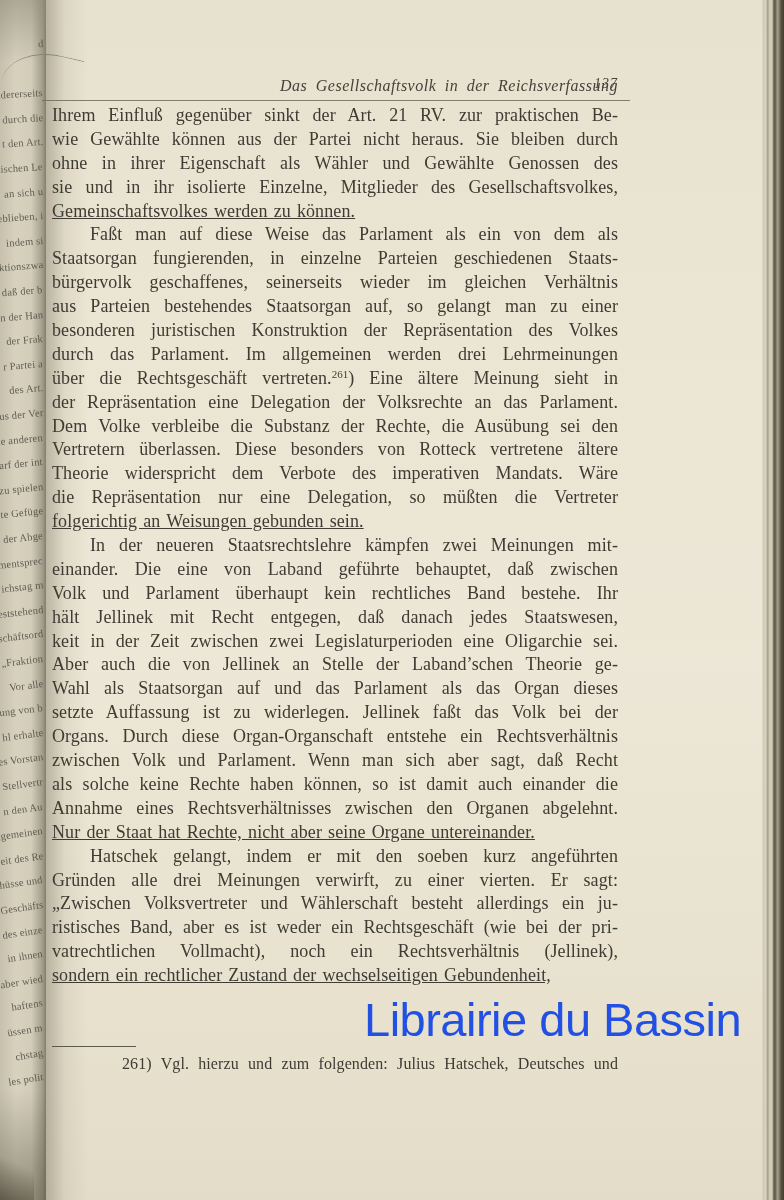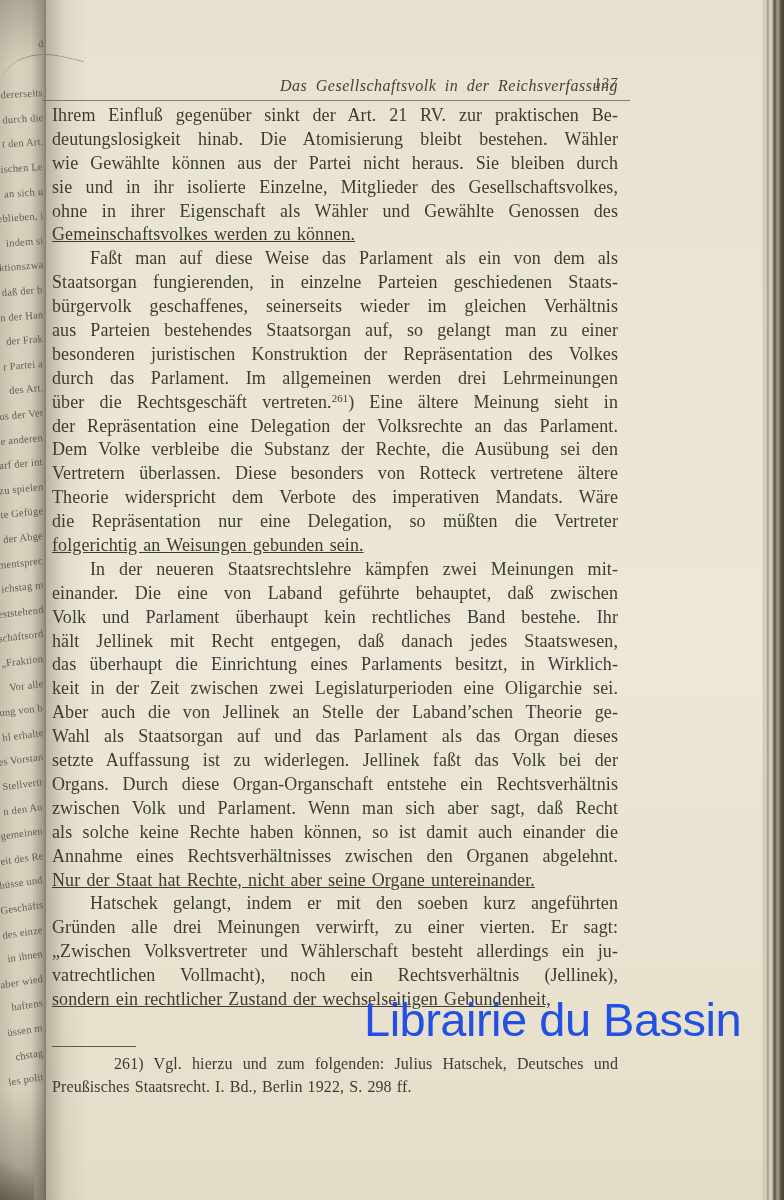--- a/index.html
+++ b/index.html
@@ -54,21 +54,21 @@
     border-top:1.4px solid #6f6b5d;opacity:.85;}
   .bodyblock{position:absolute;left:52px;top:104px;width:566px;
     font-size:18px;line-height:23.9px;color:#3e3b33;letter-spacing:.1px;word-spacing:1.5px;}
   .bline{text-align:justify;text-align-last:justify;height:23.9px;overflow:visible;}
   .bline.pend{text-align-last:left;text-decoration:underline;}
   .bline.indent{text-indent:38px;}
   .bline sup{font-size:11px;line-height:0;vertical-align:6px;letter-spacing:0;}
   .fnrule{position:absolute;left:52px;top:1046px;width:84px;border-top:1.4px solid #5c594c;}
   .fnblock{position:absolute;left:52px;top:1052px;width:566px;
     font-size:16px;line-height:23px;color:#3e3b33;letter-spacing:.1px;word-spacing:1px;}
-  .fline{text-align:justify;text-align-last:justify;height:23px;}
+  .fline{text-align:justify;text-align-last:justify;height:23px;margin-left:8px;}
   .fline.pend{text-align-last:left;}
   .fline.indent{text-indent:62px;}
   
   .watermark{
     position:absolute;left:364px;top:992px;white-space:nowrap;
     font-family:"Liberation Sans",sans-serif;font-size:47px;font-weight:400;
     letter-spacing:-.5px;color:#2250e4;
   }
 </style>
 </head>
@@ -127,61 +127,59 @@
   <div class="blcorner"></div>
 
   <div class="header">
     <span>Das Gesellschaftsvolk in der Reichsverfassung</span>
     <span class="pagenum">137</span>
   </div>
   <div class="hrule"></div>
 
   <div class="bodyblock">
       <div class="bline">Ihrem Einfluß gegenüber sinkt der Art. 21 RV. zur praktischen Be-</div>
-      <div class="bline">deutungslosigkeit hinab. Die Atomisierung bleibt bestehen. Wähler</div>
       <div class="bline">wie Gewählte können aus der Partei nicht heraus. Sie bleiben durch</div>
+      <div class="bline">ohne in ihrer Eigenschaft als Wähler und Gewählte Genossen des</div>
       <div class="bline">sie und in ihr isolierte Einzelne, Mitglieder des Gesellschaftsvolkes,</div>
-      <div class="bline">ohne in ihrer Eigenschaft als Wähler und Gewählte Genossen des</div>
       <div class="bline pend">Gemeinschaftsvolkes werden zu können.</div>
       <div class="bline indent">Faßt man auf diese Weise das Parlament als ein von dem als</div>
       <div class="bline">Staatsorgan fungierenden, in einzelne Parteien geschiedenen Staats-</div>
       <div class="bline">bürgervolk geschaffenes, seinerseits wieder im gleichen Verhältnis</div>
       <div class="bline">aus Parteien bestehendes Staatsorgan auf, so gelangt man zu einer</div>
       <div class="bline">besonderen juristischen Konstruktion der Repräsentation des Volkes</div>
       <div class="bline">durch das Parlament. Im allgemeinen werden drei Lehrmeinungen</div>
       <div class="bline"><span>über die Rechtsgeschäft vertreten.</span><sup>261</sup><span>) Eine ältere Meinung sieht in</span></div>
       <div class="bline">der Repräsentation eine Delegation der Volksrechte an das Parlament.</div>
       <div class="bline">Dem Volke verbleibe die Substanz der Rechte, die Ausübung sei den</div>
       <div class="bline">Vertretern überlassen. Diese besonders von Rotteck vertretene ältere</div>
       <div class="bline">Theorie widerspricht dem Verbote des imperativen Mandats. Wäre</div>
       <div class="bline">die Repräsentation nur eine Delegation, so müßten die Vertreter</div>
       <div class="bline pend">folgerichtig an Weisungen gebunden sein.</div>
       <div class="bline indent">In der neueren Staatsrechtslehre kämpfen zwei Meinungen mit-</div>
       <div class="bline">einander. Die eine von Laband geführte behauptet, daß zwischen</div>
       <div class="bline">Volk und Parlament überhaupt kein rechtliches Band bestehe. Ihr</div>
       <div class="bline">hält Jellinek mit Recht entgegen, daß danach jedes Staatswesen,</div>
-      <div class="bline">das überhaupt die Einrichtung eines Parlaments besitzt, in Wirklich-</div>
       <div class="bline">keit in der Zeit zwischen zwei Legislaturperioden eine Oligarchie sei.</div>
       <div class="bline">Aber auch die von Jellinek an Stelle der Laband’schen Theorie ge-</div>
       <div class="bline">Wahl als Staatsorgan auf und das Parlament als das Organ dieses</div>
       <div class="bline">setzte Auffassung ist zu widerlegen. Jellinek faßt das Volk bei der</div>
       <div class="bline">Organs. Durch diese Organ-Organschaft entstehe ein Rechtsverhältnis</div>
       <div class="bline">zwischen Volk und Parlament. Wenn man sich aber sagt, daß Recht</div>
       <div class="bline">als solche keine Rechte haben können, so ist damit auch einander die</div>
       <div class="bline">Annahme eines Rechtsverhältnisses zwischen den Organen abgelehnt.</div>
       <div class="bline pend">Nur der Staat hat Rechte, nicht aber seine Organe untereinander.</div>
       <div class="bline indent">Hatschek gelangt, indem er mit den soeben kurz angeführten</div>
       <div class="bline">Gründen alle drei Meinungen verwirft, zu einer vierten. Er sagt:</div>
       <div class="bline">„Zwischen Volksvertreter und Wählerschaft besteht allerdings ein ju-</div>
+      <div class="bline">ristisches Band, aber es ist weder ein Rechtsgeschäft (wie bei der pri-</div>
       <div class="bline">vatrechtlichen Vollmacht), noch ein Rechtsverhältnis (Jellinek),</div>
       <div class="bline pend">sondern ein rechtlicher Zustand der wechselseitigen Gebundenheit,</div>
     </div>
 
   <div class="fnrule"></div>
   <div class="fnblock">
       <div class="fline indent">261) Vgl. hierzu und zum folgenden: Julius Hatschek, Deutsches und</div>
-      <div class="fline pend">Preußisches Staatsrecht. I. Bd., Berlin 1922, S. 298 ff.</div>
     </div>
 
   <div class="watermark" style="color: rgb(34, 80, 228);">Librairie du Bassin</div>
 
   <div class="fore"></div>
 </div>
 
 </body></html>

